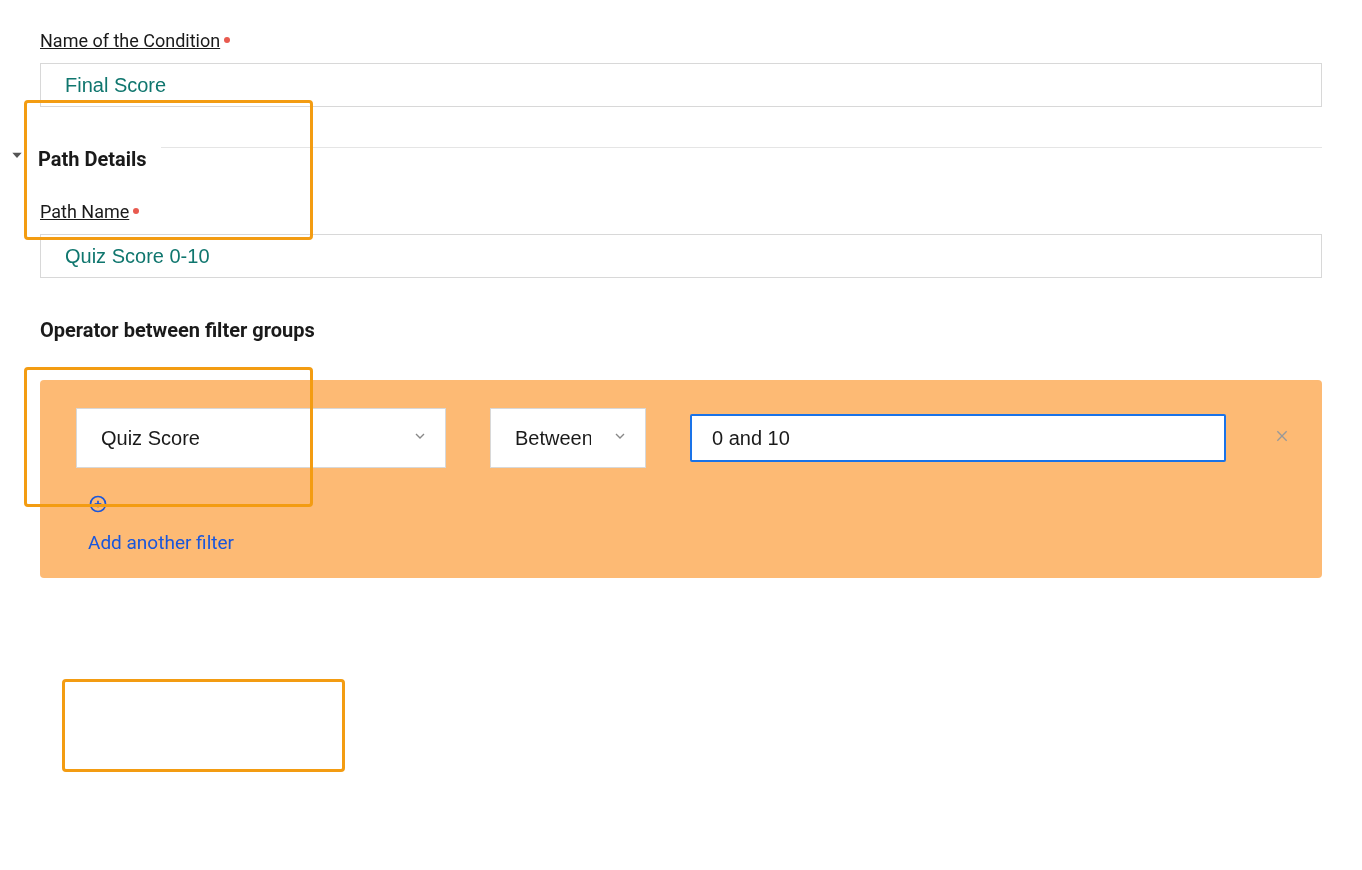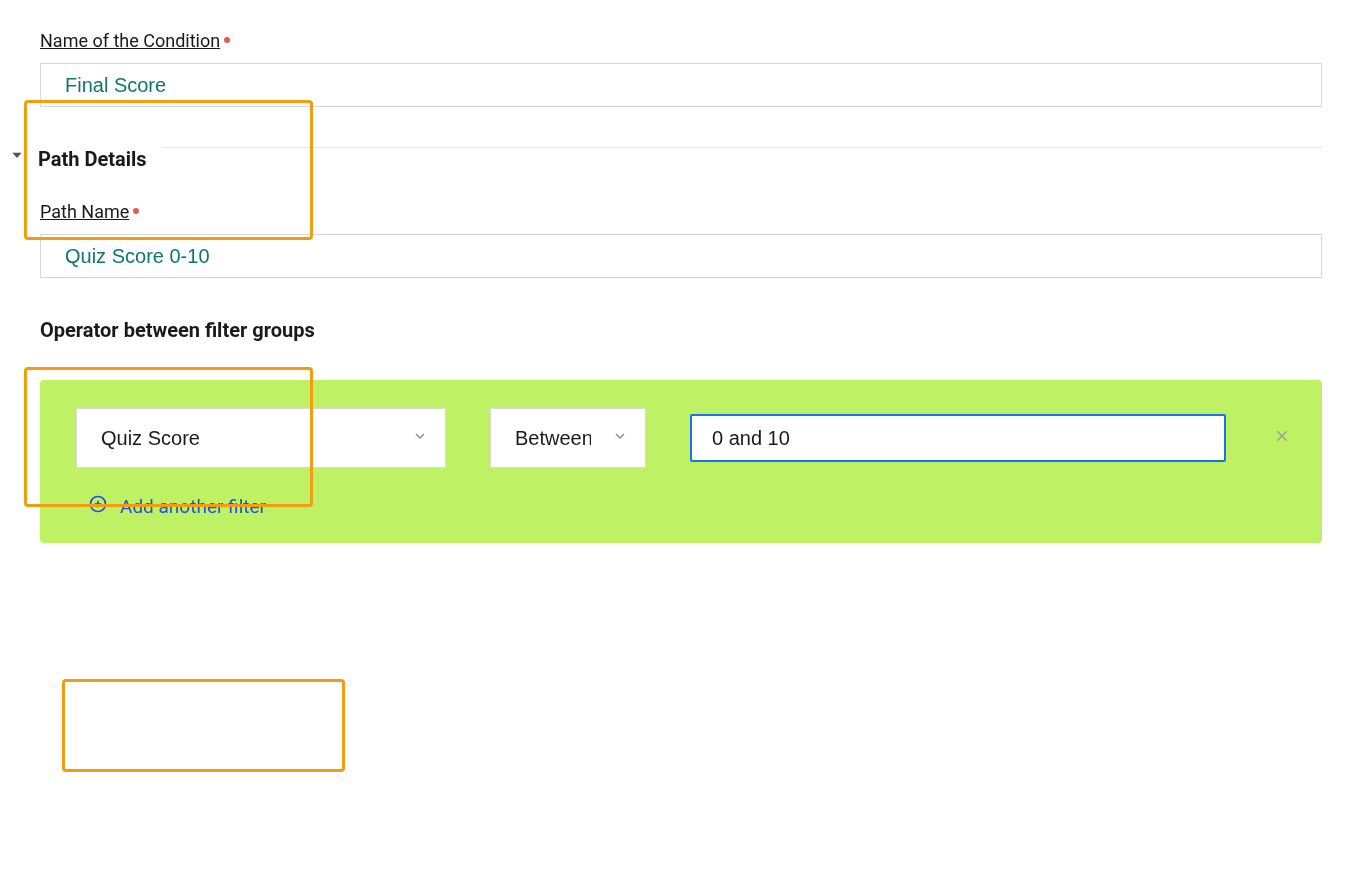--- a/index.html
+++ b/index.html
@@ -157,21 +157,21 @@
     .radio-label-strong {
       font-weight: 700;
       color: #1a1a1a;
     }
     .radio-label-desc {
       color: #9a9a9a;
       font-weight: 400;
     }
     .filter-panel {
       margin-top: 38px;
-      background: #bef264;
+      background: #fdba74;
       border-radius: 4px;
       padding: 28px 28px 24px 36px;
     }
     .filter-row {
       display: flex;
       align-items: center;
       gap: 44px;
       position: relative;
     }
     .select-wrap {
@@ -210,28 +210,29 @@
       border-radius: 2px;
     }
     .remove-filter-icon {
       color: #999;
       cursor: pointer;
       padding: 4px;
     }
     .remove-filter-icon svg { width: 16px; height: 16px; }
     .add-filter-row {
       display: flex;
-      align-items: center;
+      align-items: flex-start;
       gap: 12px;
       margin-top: 26px;
       margin-left: 12px;
       color: #1a56db;
       font-size: 19px;
       cursor: pointer;
       font-weight: 400;
+      flex-direction: column;
     }
     .plus-circle-icon svg { width: 20px; height: 20px; }
     .hbox-2 {
       left: 24px;
       top: 367px;
       width: 289px;
       height: 140px;
     }
     .hbox-3 {
       left: 62px;

